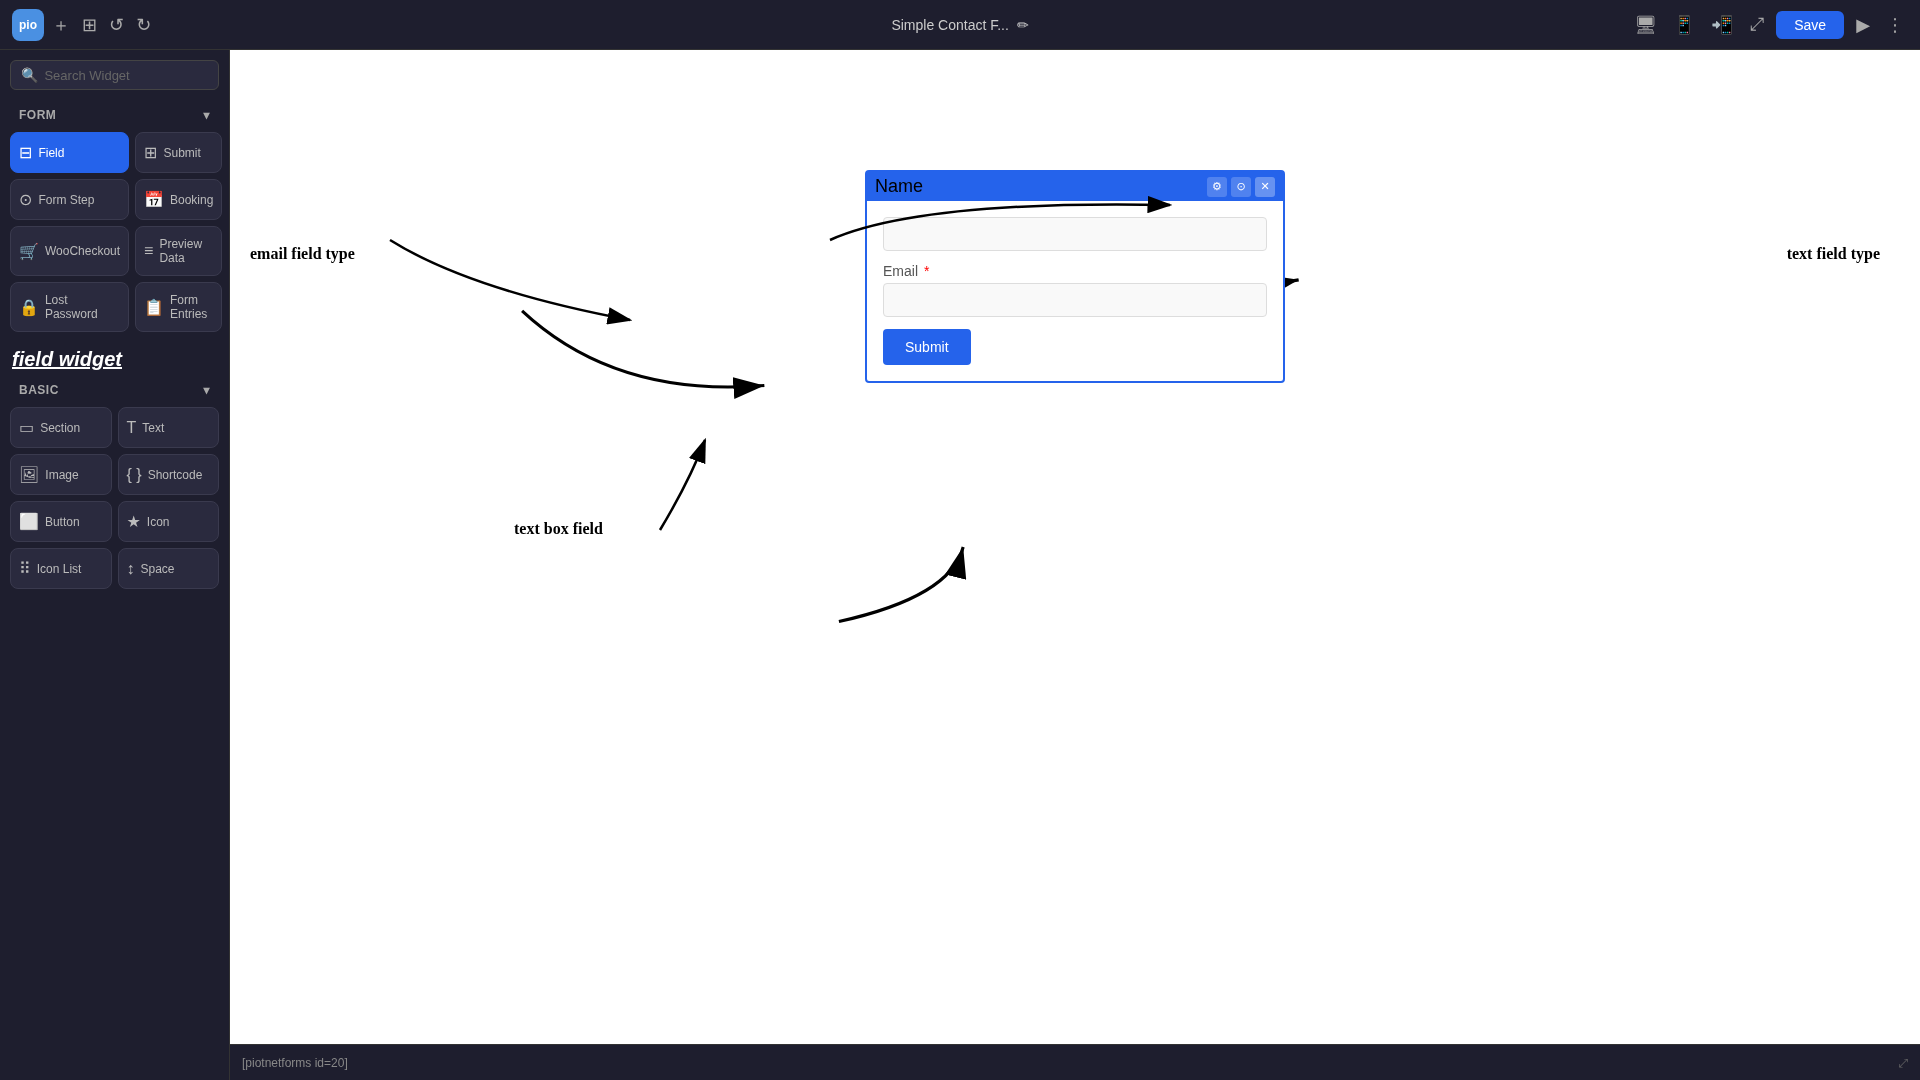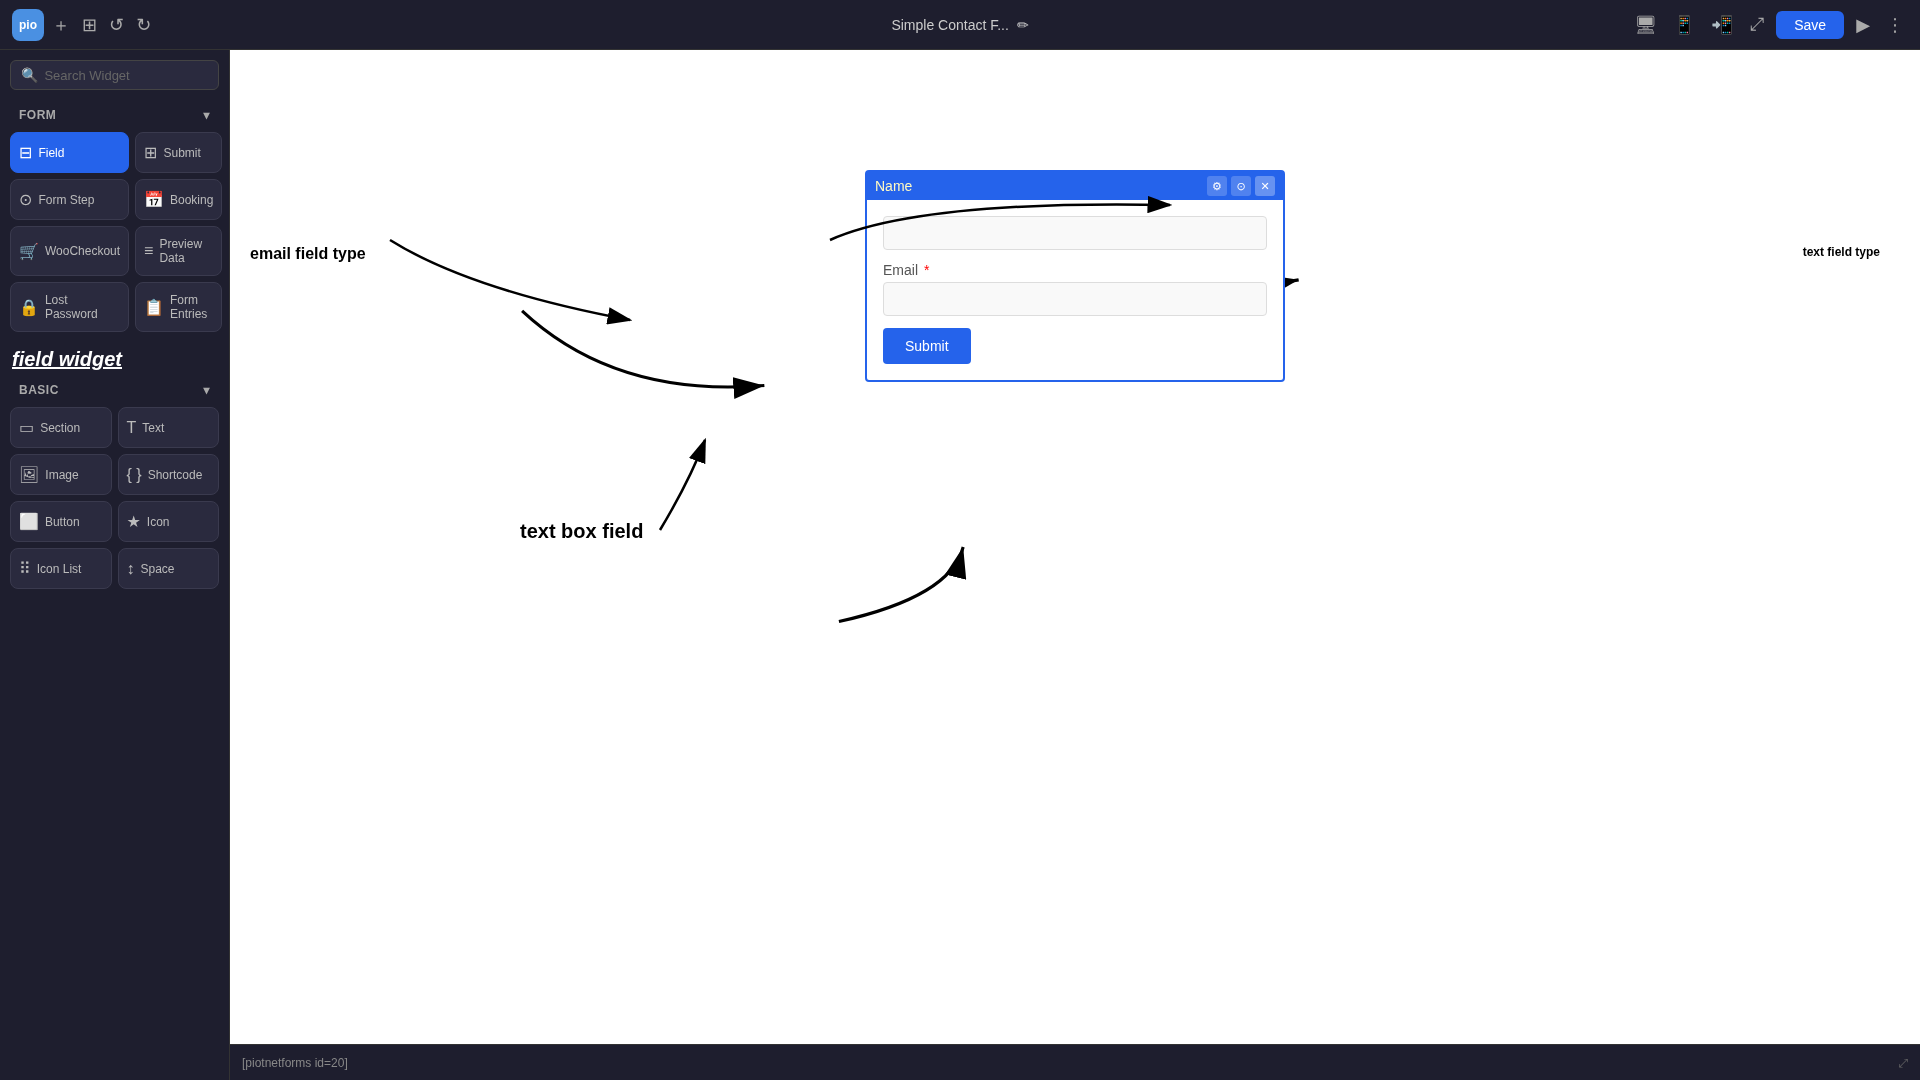--- a/index.html
+++ b/index.html
@@ -124,21 +124,21 @@
       border: 2px solid #2563eb;
       border-radius: 4px;
     }
     .form-toolbar {
       background: #2563eb;
       display: flex;
       align-items: center;
       justify-content: space-between;
       padding: 4px 8px;
     }
-    .form-title-bar { color: #fef9c3; font-size: 14px; flex: 1; }
+    .form-title-bar { color: #000000; font-size: 18px; flex: 1; }
     .form-toolbar-icons { display: flex; gap: 4px; }
     .form-toolbar-icon {
       width: 20px; height: 20px;
       background: rgba(255,255,255,0.2);
       border-radius: 3px;
       display: flex; align-items: center; justify-content: center;
       color: white; font-size: 11px; cursor: pointer;
     }
     .form-toolbar-icon.close { background: rgba(255,255,255,0.3); }
 
@@ -184,21 +184,21 @@
       border-radius: 4px;
       padding: 10px 22px;
       font-size: 14px;
       cursor: pointer;
       font-weight: 500;
     }
 
     
     .annotation {
       position: absolute;
-      font-family: Liberation Sans, sans-serif;
+      font-family: Liberation Serif, serif;
       font-size: 18px;
       font-weight: 900;
       color: black;
       pointer-events: none;
       white-space: nowrap;
     }
 
     
     .arrows-svg {
       position: absolute;
@@ -355,23 +355,23 @@
           <path d="M 410 460 Q 500 440 510 400" stroke="black" stroke-width="2.5" fill="none" marker-end="url(#arrowhead)"></path>
           <defs>
             <marker id="arrowhead" markerWidth="10" markerHeight="7" refX="10" refY="3.5" orient="auto">
               <polygon points="0 0, 10 3.5, 0 7" fill="black"></polygon>
             </marker>
           </defs>
         </svg>
 
         <div class="annotation" style="top: 195px; left: 20px; font-size:16px;">email field type</div>
 
-        <div class="annotation" style="top: 195px; right: 40px; font-size:12px;margin-left:33px;">text field type</div>
-
-        <div class="annotation" style="top: 470px; left: 290px; font-size:20px;">text box field</div>
+        <div class="annotation" style="top: 195px; right: 40px; font-size:16px;margin-left:33px;">text field type</div>
+
+        <div class="annotation" style="top: 470px; left: 284px; font-size:16px;">text box field</div>
 
         <div class="form-container">
           <div class="form-toolbar">
             <span class="form-title-bar">Name</span>
             <div class="form-toolbar-icons">
               <div class="form-toolbar-icon">⚙</div>
               <div class="form-toolbar-icon">⊙</div>
               <div class="form-toolbar-icon close">✕</div>
             </div>
           </div>

